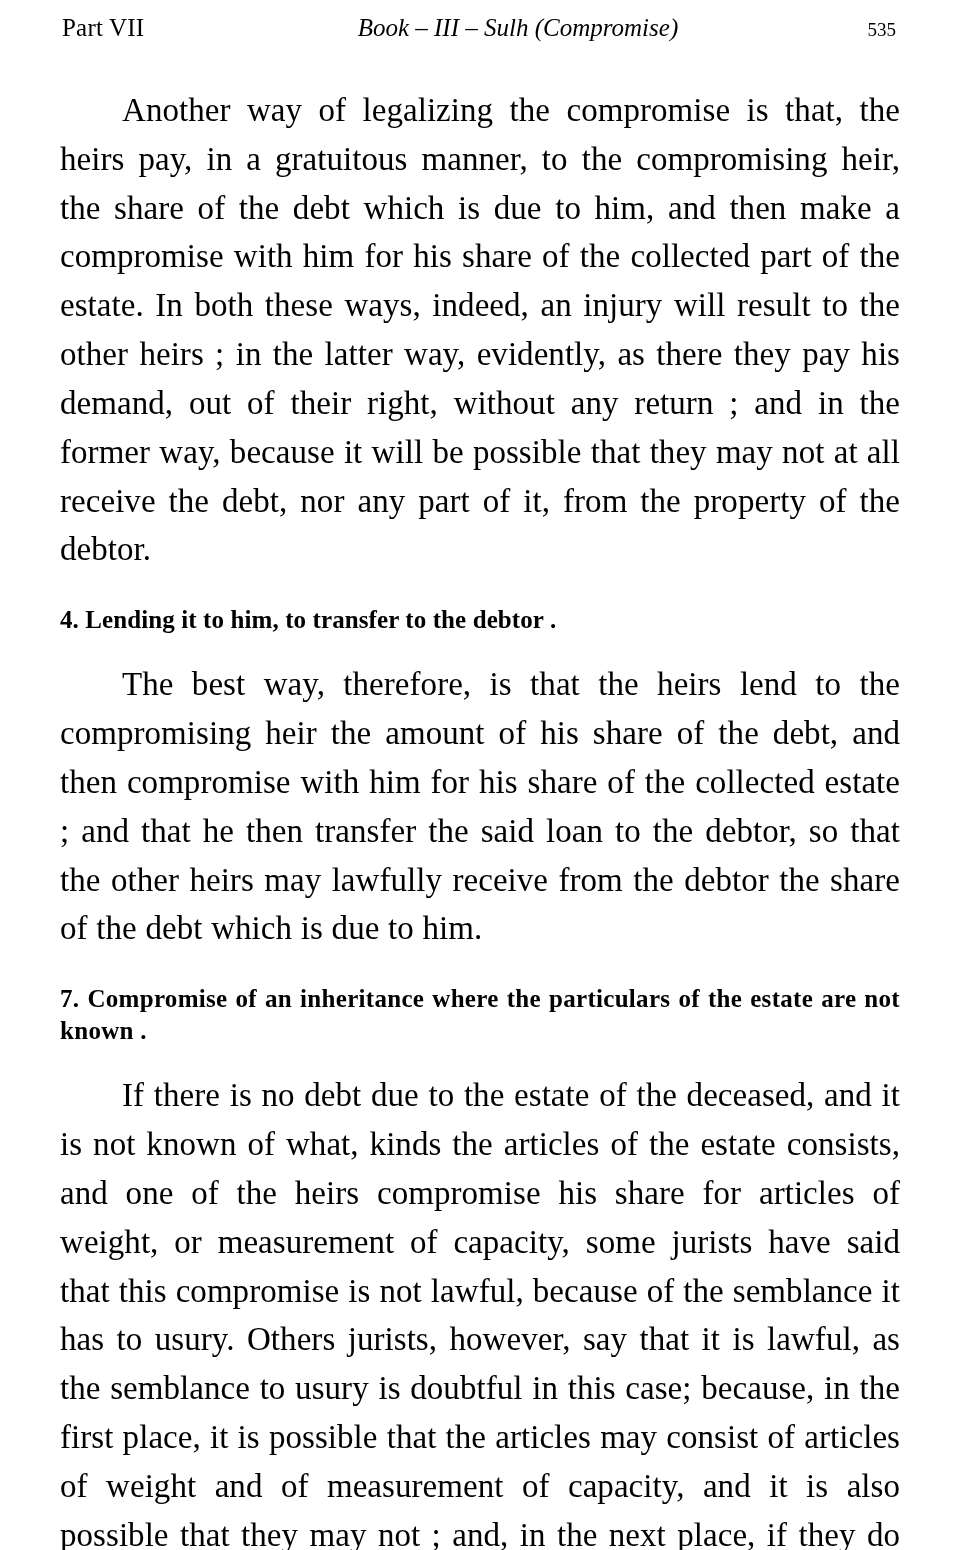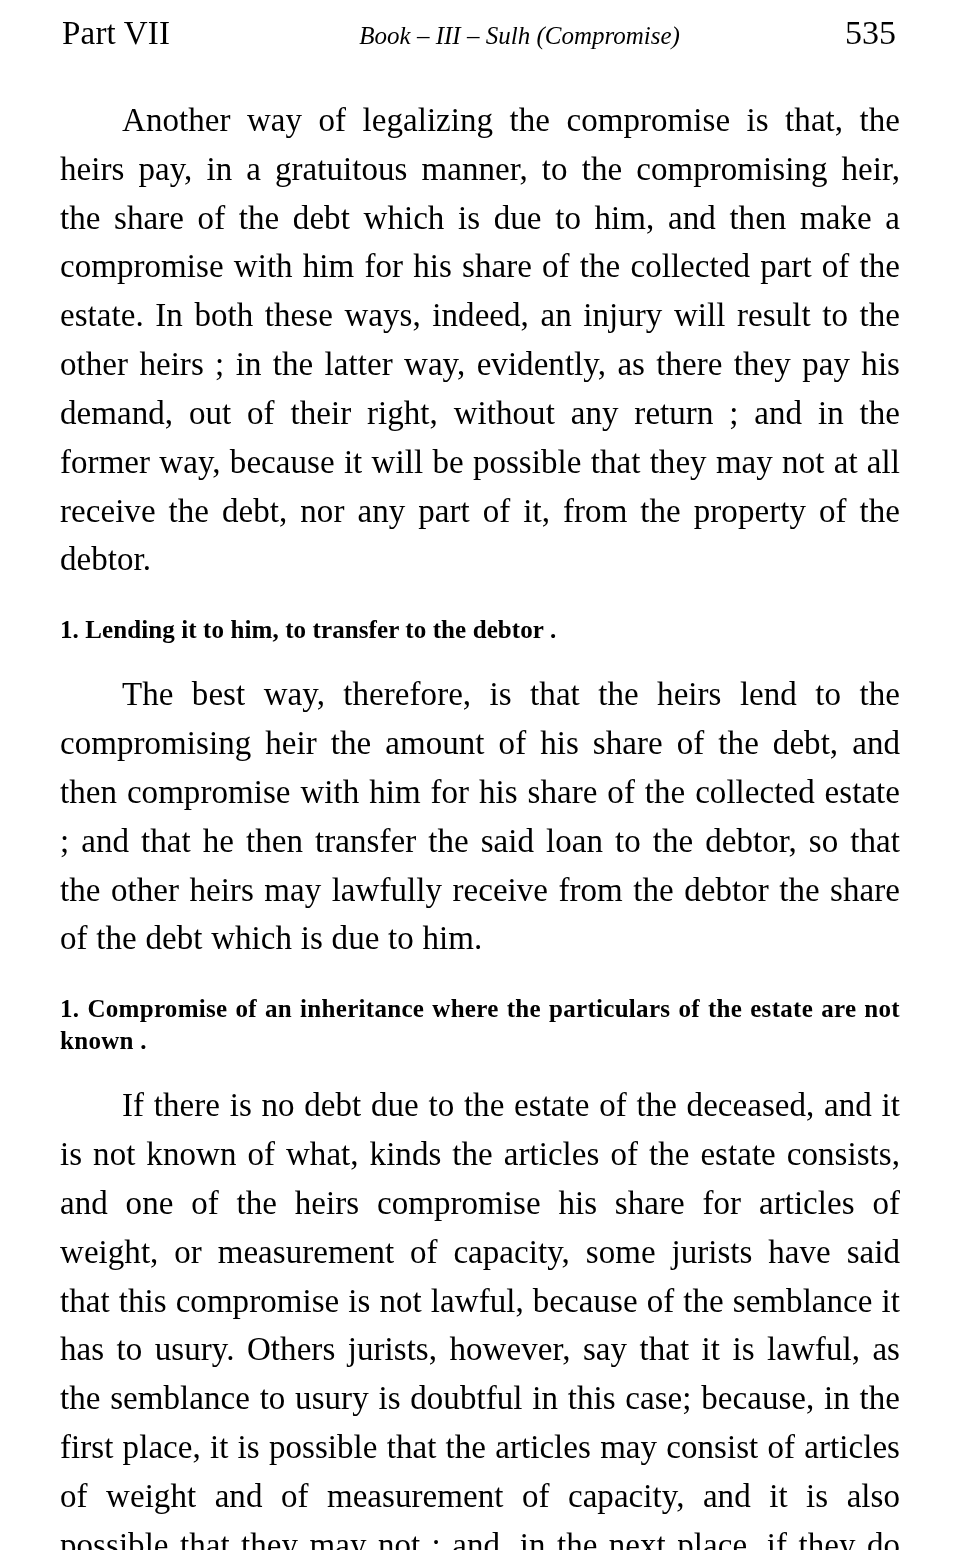--- a/index.html
+++ b/index.html
@@ -24,34 +24,34 @@
   .running-head {
     display: flex;
     align-items: baseline;
     justify-content: space-between;
     font-size: 25px;
     margin: 0 0 30px 0;
     padding: 0 4px 0 2px;
   }
   .rh-left {
     font-family: "Liberation Serif", serif;
-    font-size: 33px;
+    font-size: 25px;
     letter-spacing: 0.2px;
     white-space: nowrap;
   }
   .rh-center {
     font-family: "Liberation Serif", serif;
     font-style: italic;
     font-size: 25px;
     white-space: nowrap;
     margin-left: 24px;
   }
   .rh-right {
     font-family: "Liberation Serif", serif;
-    font-size: 34px;
+    font-size: 19px;
     white-space: nowrap;
   }
   h2.section-heading {
     font-size: 25px;
     font-weight: bold;
     margin: 0 0 10px 0;
     line-height: 1.28;
     letter-spacing: 0.3px;
   }
   h2.section-heading.tight {
@@ -85,23 +85,23 @@
     <span class="rh-left">Part VII</span>
     <span class="rh-center">Book – III – Sulh (Compromise)</span>
     <span class="rh-right">535</span>
   </div>
 
   <div class="gap-small"></div>
   <p class="body-par last-left">Another way of legalizing the compromise is that, the heirs pay, in a gratuitous manner, to the compromising heir, the share of the debt which is due to him, and then make a compromise with him for his share of the collected part of the estate. In both these ways, indeed, an injury will result to the other heirs ; in the latter way, evidently, as there they pay his demand, out of their right, without any return ; and in the former way, because it will be possible that they may not at all receive the debt, nor any part of it, from the property of the debtor.</p>
 
   <div class="gap-med"></div>
 
-  <h2 class="section-heading tight">1. Lending it to him, to transfer to the debtor .</h2>
+  <h2 class="section-heading tight">4. Lending it to him, to transfer to the debtor .</h2>
   <div class="gap-small"></div>
   <p class="body-par last-left">The best way, therefore, is that the heirs lend to the compromising  heir the amount of his share of the debt, and then compromise with him for his share of the collected estate ; and that he then transfer the said loan to the debtor, so that the other heirs may lawfully receive from the debtor the share of the debt which is due to him.</p>
 
   <div class="gap-med"></div>
 
-  <h2 class="section-heading justified">1.   Compromise of an inheritance where the particulars of the estate are not known .</h2>
+  <h2 class="section-heading justified">7.   Compromise of an inheritance where the particulars of the estate are not known .</h2>
   <div class="gap-small"></div>
   <p class="body-par last-left">If there is no debt due to the estate of the deceased, and it is not known of what, kinds the articles of the estate consists, and one of the heirs compromise his share for articles of weight, or measurement of capacity, some jurists have said that this compromise is not lawful, because of the semblance it has to usury. Others jurists, however, say that it is lawful, as the semblance to usury is doubtful in this case; because, in the first place, it is possible that the articles may consist of articles of weight and of measurement of capacity, and it is also possible that they may not ; and, in the next place, if they do consist of such articles, it is possible that the quantity of the compromise may be unequal to his right, and it is also possible that it may be equal to it. The semblance to usury is, therefore, doubtful; and regard is to be had to an actual semblance only, not to a doubtful semblance.</p>
 
 </div>
 
 </body></html>

